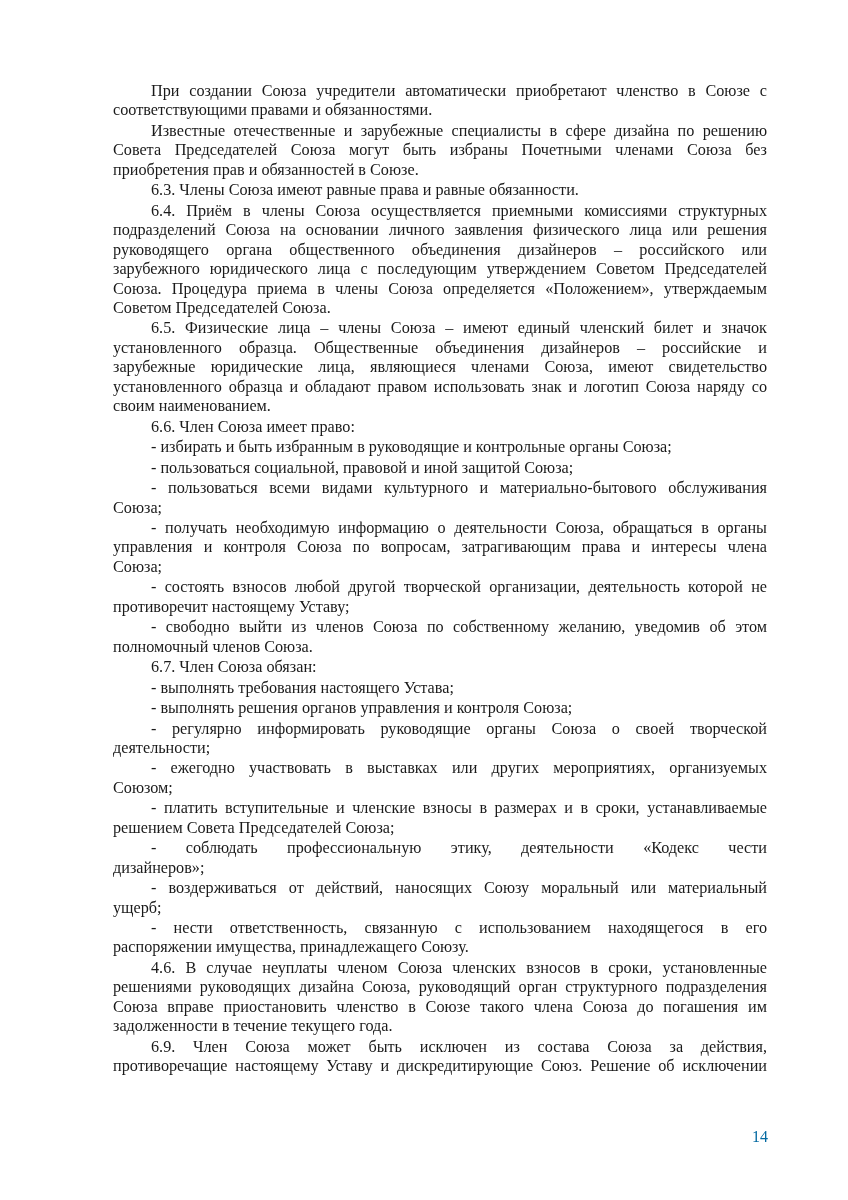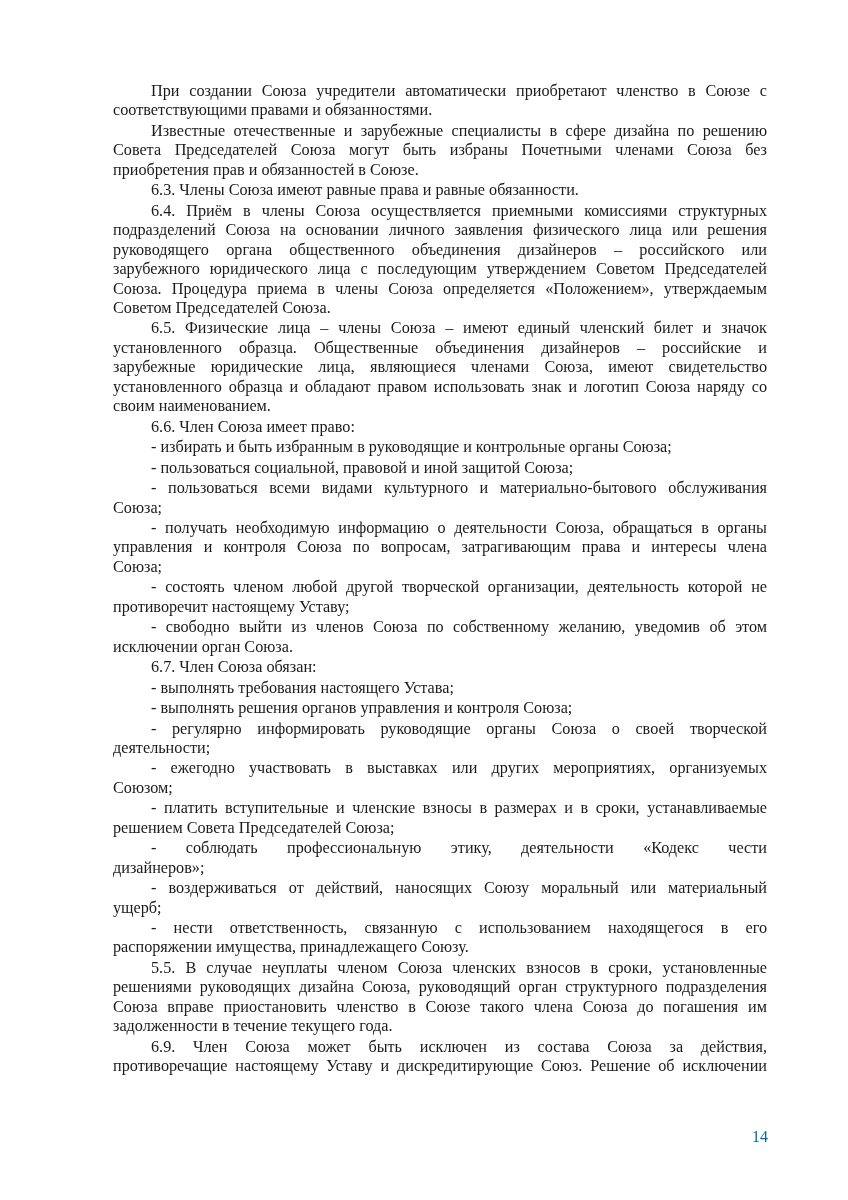--- a/index.html
+++ b/index.html
@@ -62,26 +62,26 @@
     <div class="p">
       <span class="line ind">- пользоваться всеми видами культурного и материально-бытового обслуживания</span>
       <span class="line last">Союза;</span>
     </div>
     <div class="p">
       <span class="line ind">- получать необходимую информацию о деятельности Союза, обращаться в органы</span>
       <span class="line">управления и контроля Союза по вопросам, затрагивающим права и интересы члена</span>
       <span class="line last">Союза;</span>
     </div>
     <div class="p">
-      <span class="line ind">- состоять членом любой другой творческой организации, деятельность которой не</span>
+      <span class="line ind">- состоять взносов любой другой творческой организации, деятельность которой не</span>
       <span class="line last">противоречит настоящему Уставу;</span>
     </div>
     <div class="p">
       <span class="line ind">- свободно выйти из членов Союза по собственному желанию, уведомив об этом</span>
-      <span class="line last">исключении орган Союза.</span>
+      <span class="line last">полномочный членов Союза.</span>
     </div>
     <div class="p">
       <span class="line last ind">6.7. Член Союза обязан:</span>
     </div>
     <div class="p">
       <span class="line last ind">- выполнять требования настоящего Устава;</span>
     </div>
     <div class="p">
       <span class="line last ind">- выполнять решения органов управления и контроля Союза;</span>
     </div>
@@ -103,21 +103,21 @@
     </div>
     <div class="p">
       <span class="line ind">- воздерживаться от действий, наносящих Союзу моральный или материальный</span>
       <span class="line last">ущерб;</span>
     </div>
     <div class="p">
       <span class="line ind">- нести ответственность, связанную с использованием находящегося в его</span>
       <span class="line last">распоряжении имущества, принадлежащего Союзу.</span>
     </div>
     <div class="p">
-      <span class="line ind">5.5. В случае неуплаты членом Союза членских взносов в сроки, установленные</span>
+      <span class="line ind">4.6. В случае неуплаты членом Союза членских взносов в сроки, установленные</span>
       <span class="line">решениями руководящих дизайна Союза, руководящий орган структурного подразделения</span>
       <span class="line">Союза вправе приостановить членство в Союзе такого члена Союза до погашения им</span>
       <span class="line last">задолженности в течение текущего года.</span>
     </div>
     <div class="p">
       <span class="line ind">6.9. Член Союза может быть исключен из состава Союза за действия,</span>
       <span class="line">противоречащие настоящему Уставу и дискредитирующие Союз. Решение об исключении</span>
     </div>
   </div>
 <div class="page-number">14</div>

